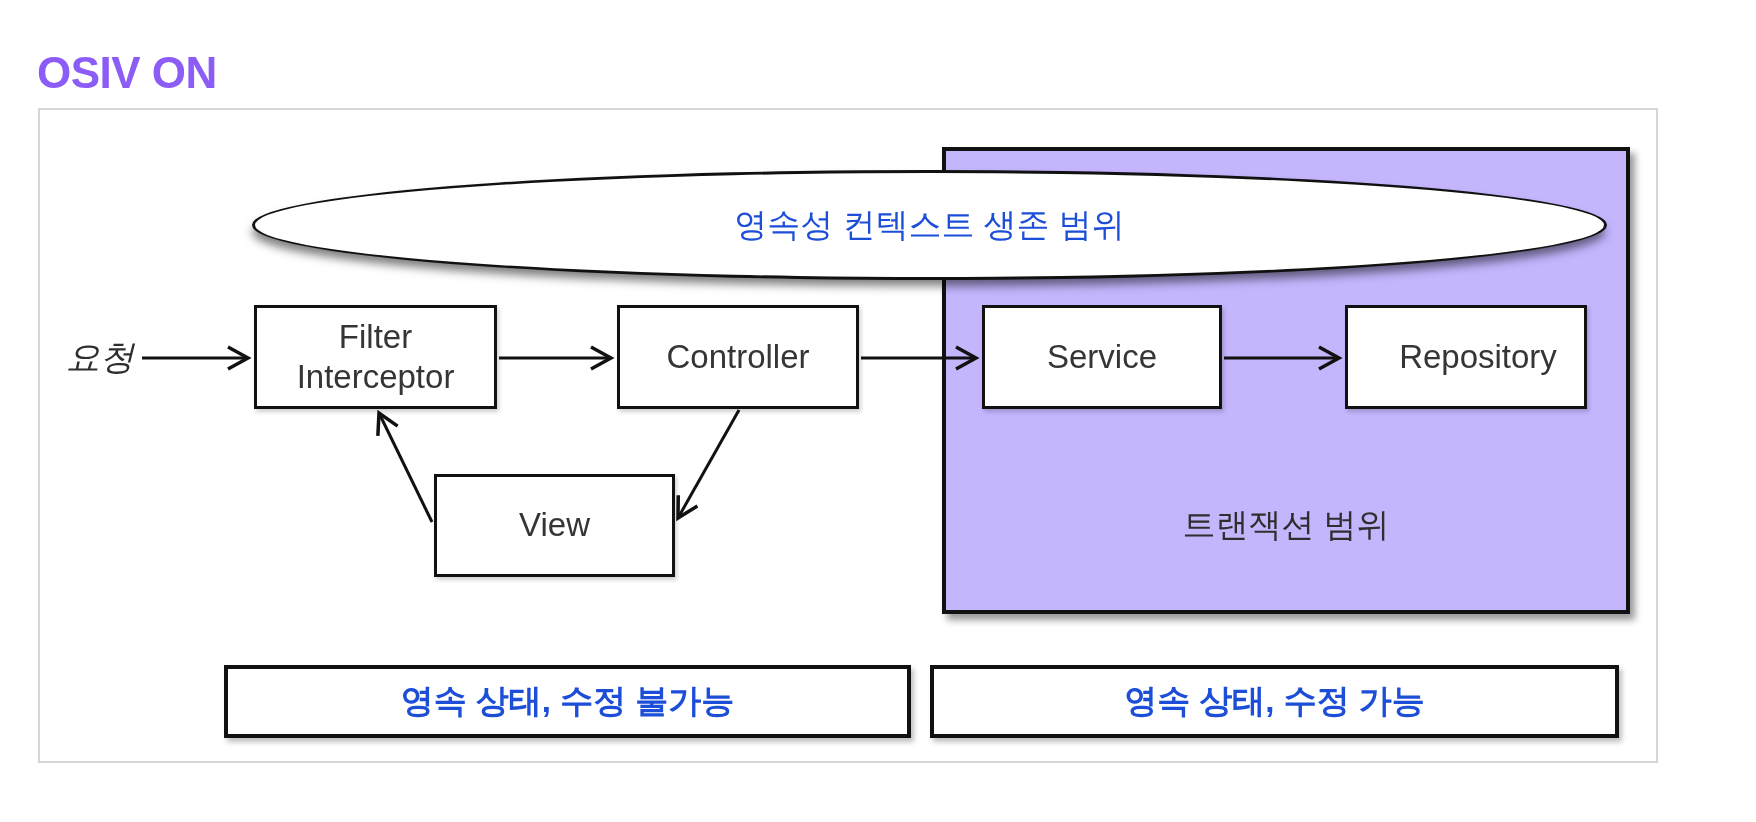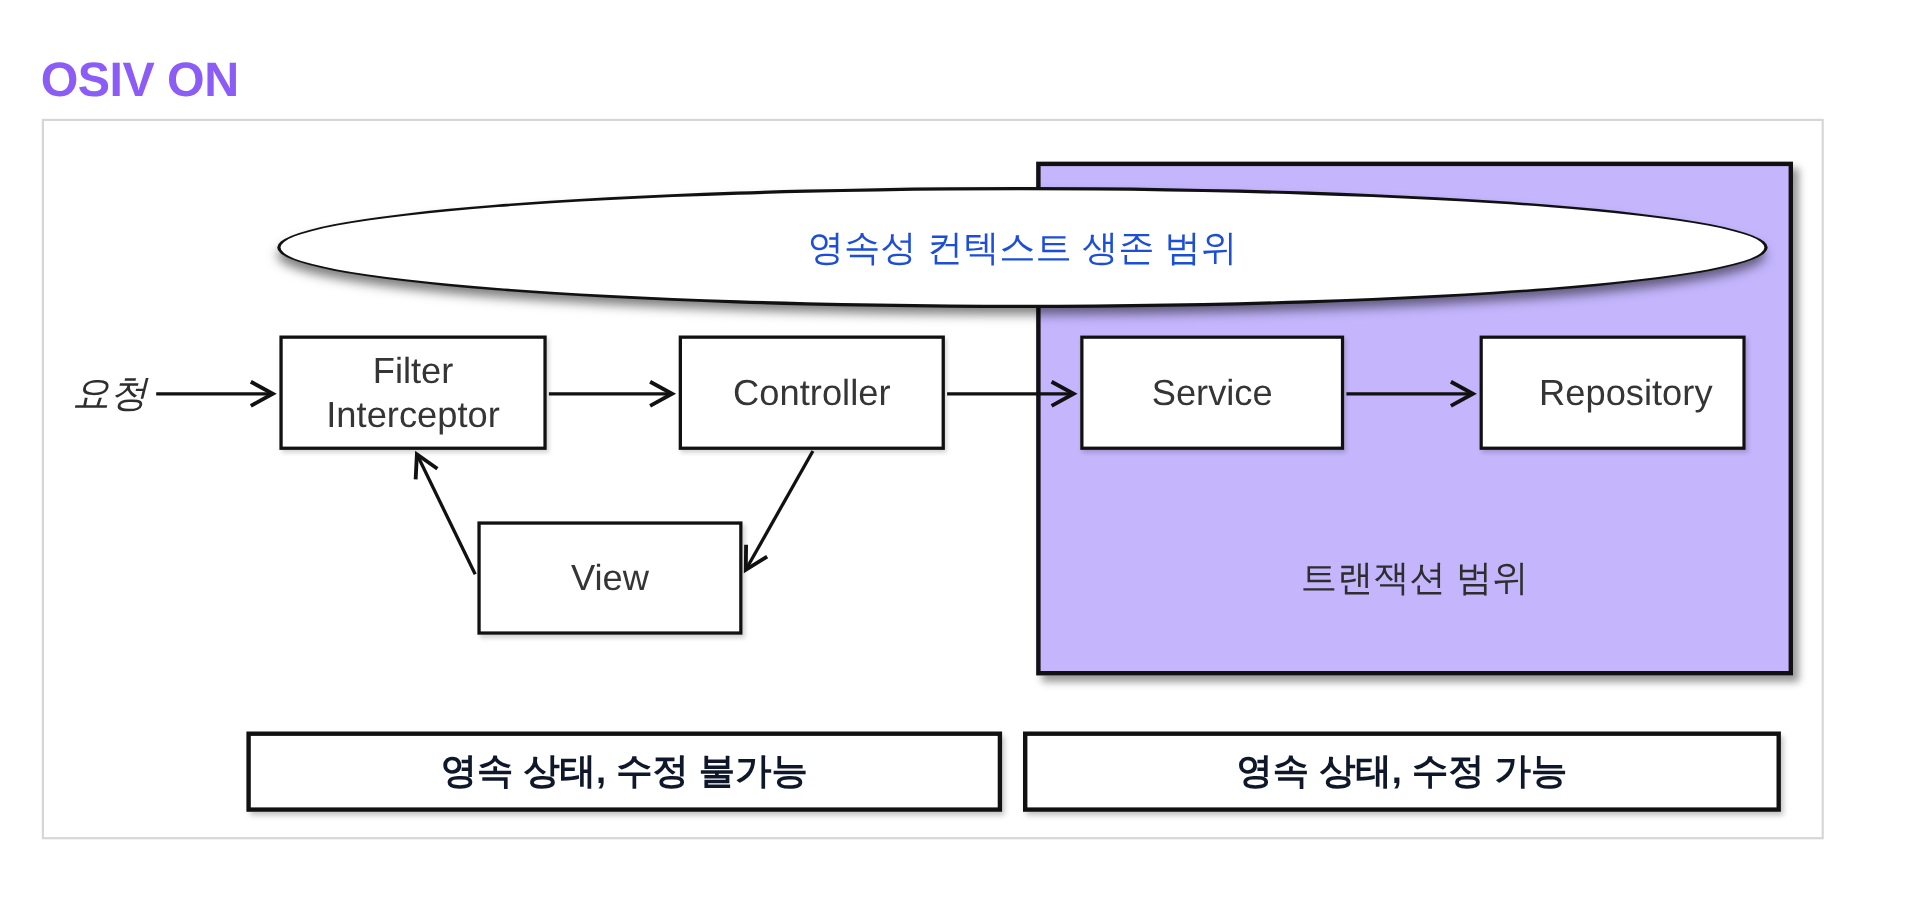--- a/index.html
+++ b/index.html
@@ -100,21 +100,21 @@
     position: absolute;
     top: 555px; height: 73px;
     background: #ffffff;
     border: 4px solid #111111;
     box-shadow: 3px 4px 5px rgba(0,0,0,0.25);
     display: flex;
     align-items: center;
     justify-content: center;
     font-size: 33px;
     font-weight: 700;
-    color: #0f172a;
+    color: #1d4ed8;
     z-index: 3;
   }
   .bar-left  { left: 184px; width: 687px; }
   .bar-right { left: 890px; width: 689px; }
   
   .arrows {
     position: absolute;
     left: 0; top: 0;
     width: 1620px; height: 655px;
     z-index: 5;

